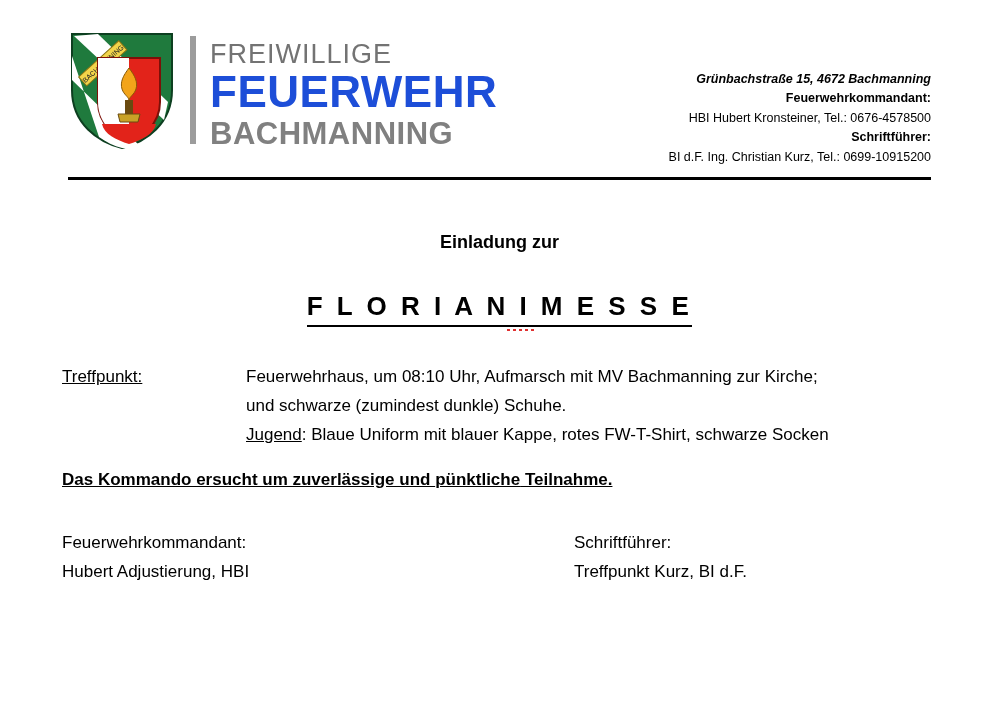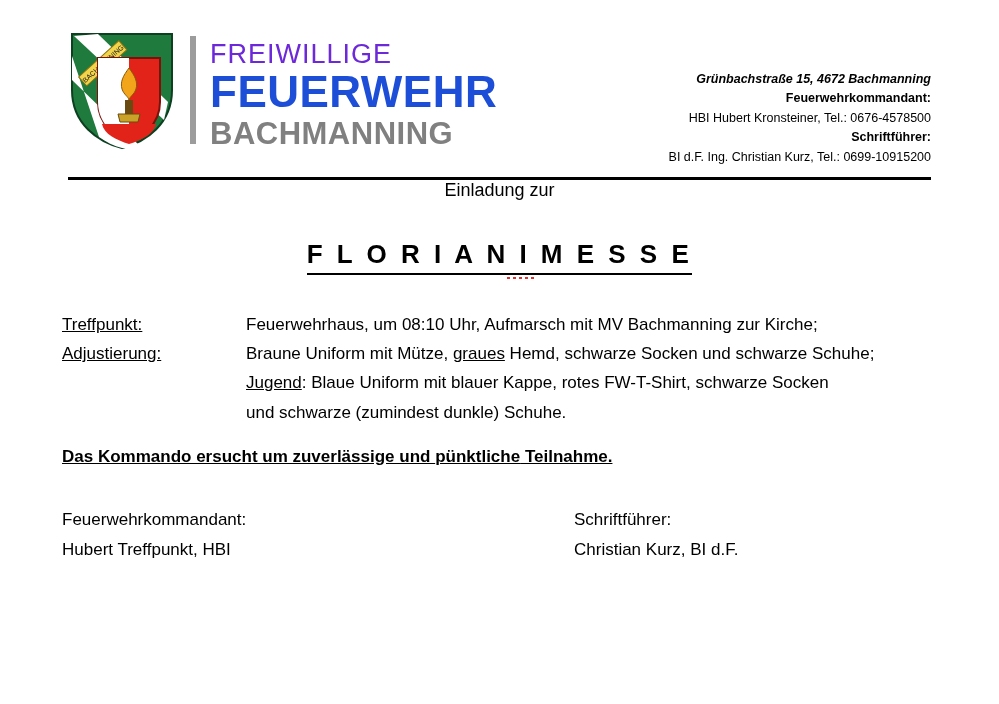--- a/index.html
+++ b/index.html
@@ -57,21 +57,21 @@
 
   .brand-text {
     display: flex;
     flex-direction: column;
     justify-content: center;
     margin-top: 12px;
   }
   .brand-line1 {
     font-size: 27px;
     letter-spacing: 1px;
-    color: #6d28d9;
+    color: #737373;
     font-weight: 400;
     line-height: 1.05;
   }
   .brand-line2 {
     font-size: 44px;
     letter-spacing: 0.5px;
     color: #1d4ed8;
     font-weight: 700;
     line-height: 1.0;
     margin-top: 2px;
@@ -103,22 +103,23 @@
   }
 
   
   .content {
     padding: 0 62px;
     box-sizing: border-box;
   }
 
   .invite-line {
     text-align: center;
-    font-weight: 400;
+    font-weight: 700;
     font-size: 18px;
+    margin-top: 52px;
   }
 
   .title {
     text-align: center;
     font-weight: 700;
     font-size: 26px;
     letter-spacing: 3.5px;
     margin-top: 38px;
   }
   .title span {
@@ -250,44 +251,36 @@
 
     <div class="details">
 
       <div class="detail-row">
         <div class="detail-label">
           <u>Treffpunkt:</u>
         </div>
         <div class="detail-value">Feuerwehrhaus, um 08:10 Uhr, Aufmarsch mit MV Bachmanning zur Kirche;</div>
       </div>
 
-      <div class="detail-row">
-        <div class="detail-label">
-          <u>Adjustierung:</u>
-        </div>
-        <div class="detail-value">
-          <span>Braune Uniform mit Mütze, </span><u class="ul">graues</u><span> Hemd, schwarze Socken und schwarze Schuhe;</span>
-        </div>
-      </div>
-
+
+      <div class="detail-cont">und schwarze (zumindest dunkle) Schuhe.</div>
       <div class="detail-cont">
         <u class="ul">Jugend</u><span>: Blaue Uniform mit blauer Kappe, rotes FW-T-Shirt, schwarze Socken</span>
       </div>
-      <div class="detail-cont">und schwarze (zumindest dunkle) Schuhe.</div>
     </div>
 
     <div class="request">
       <span>Das Kommando ersucht um zuverlässige und </span><u class="ul">pünktliche</u><span> Teilnahme.</span>
     </div>
 
     <div class="signatures">
       <div class="sig-row">
         <div class="sig-left">Feuerwehrkommandant:</div>
         <div class="sig-right">Schriftführer:</div>
       </div>
       <div class="sig-row">
-        <div class="sig-left">Hubert Treffpunkt, HBI</div>
-        <div class="sig-right">Christian Kurz, BI d.F.</div>
+        <div class="sig-left">Hubert Adjustierung, HBI</div>
+        <div class="sig-right">Treffpunkt Kurz, BI d.F.</div>
       </div>
     </div>
 
   </div>
 </div>
 
 </body></html>

